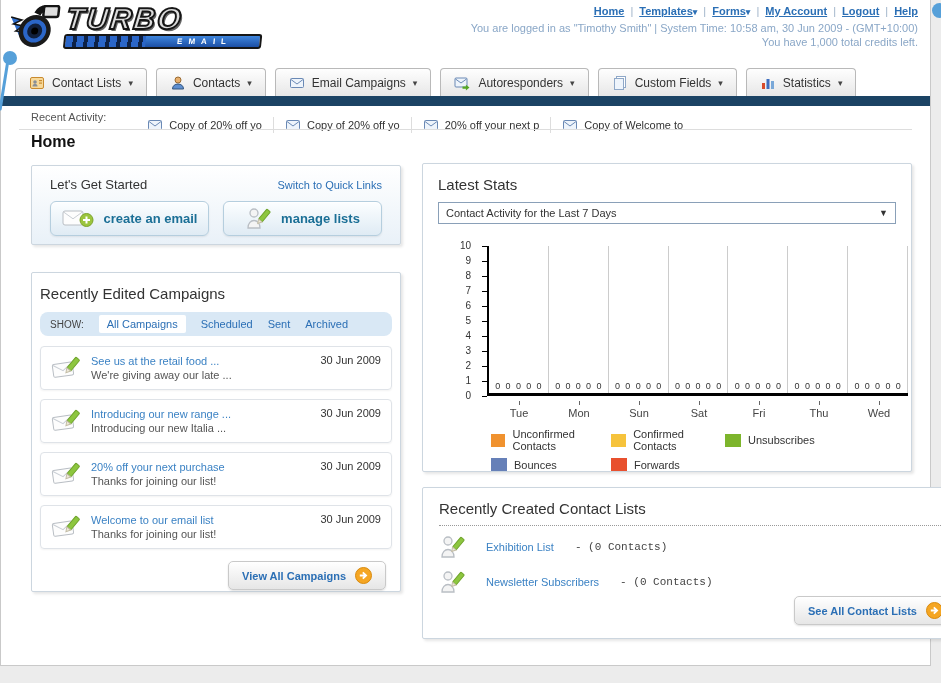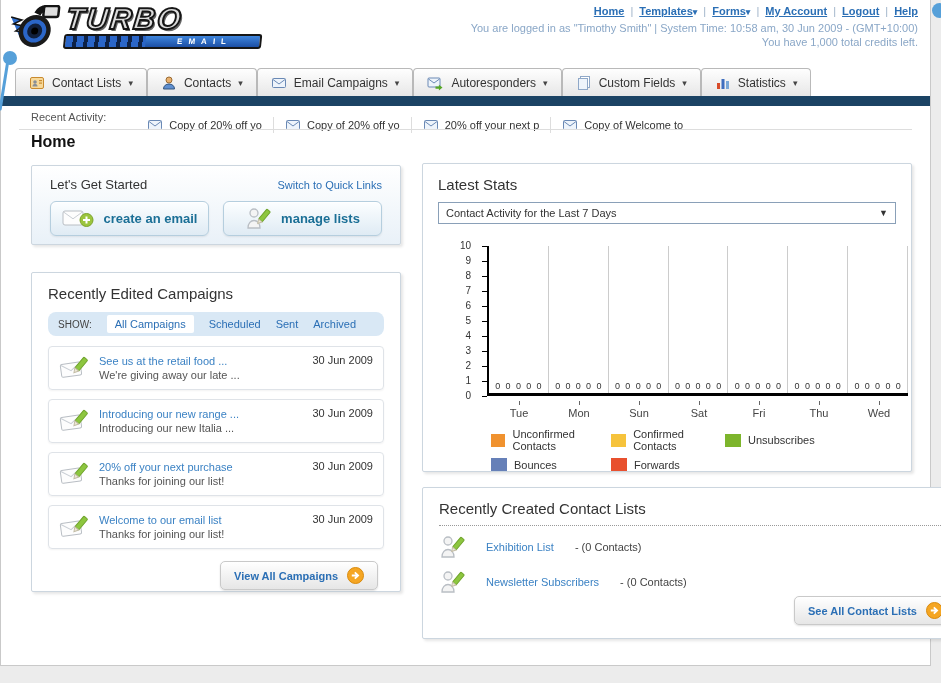--- a/index.html
+++ b/index.html
@@ -15,21 +15,21 @@
   .logo-bar{display:flex;height:15px;width:198px;border:2px solid #161616;border-radius:3px;overflow:hidden;background:linear-gradient(#3f86dd,#1c4fa5);align-items:center;margin-top:1px;}
   .logo-stripes{width:80px;height:100%;background:repeating-linear-gradient(90deg,#2b66c8 0 7px,#0e2247 7px 11px);}
   .logo-subtitle{flex:1;text-align:center;color:#fff;font-size:8px;font-weight:bold;letter-spacing:6px;padding-left:4px;}
   .top-nav{position:absolute;right:12px;top:5px;text-align:right;font-size:11px;white-space:nowrap;}
   .top-link{color:#2b6fb5;text-decoration:underline;cursor:pointer;font-weight:bold;}
   .top-link .caret{font-size:9px;text-decoration:none;display:inline-block;}
   .sep{color:#9fb3c8;margin:0 6px;}
   .status{position:absolute;right:12px;top:21px;color:#8aa7c7;text-align:right;line-height:14px;}
 
   
-  .tabs{position:absolute;left:14px;top:68px;display:flex;z-index:2;}
+  .tabs{position:absolute;left:14px;top:68px;display:flex;gap:9px;z-index:2;}
   .tab{display:flex;align-items:center;gap:7px;height:28px;padding:0 13px;background:linear-gradient(#fefefe,#e7e7e7);border:1px solid #b9b9b9;border-bottom:none;border-radius:4px 4px 0 0;font-size:12px;color:#333;cursor:pointer;white-space:nowrap;}
   .tab .caret{font-size:9px;color:#444;}
   .navy{position:absolute;left:0;top:96px;width:100%;height:10px;}
   .icon{display:inline-flex;align-items:center;justify-content:center;line-height:0;}
 
   
   .activity{position:absolute;left:0;top:106px;width:100%;height:22px;display:flex;align-items:center;padding-left:30px;}
   .activity-label{color:#555;margin-right:30px;}
   .act-item{display:flex;align-items:center;gap:6px;padding:0 11px;border-right:1px solid #ddd;color:#333;cursor:pointer;white-space:nowrap;overflow:hidden;}
   .act-item:last-child{border-right:none;}
@@ -42,21 +42,21 @@
 
   
   .panel-get-started{left:30px;top:35px;width:370px;height:80px;background:linear-gradient(#ffffff,#e9f1f8);padding:0 18px;}
   .gs-head{display:flex;justify-content:space-between;align-items:center;margin-top:11px;}
   .gs-title{font-size:13px;color:#333;}
   .gs-link{font-size:11px;color:#2b6fb5;cursor:pointer;}
   .gs-buttons{display:flex;gap:14px;margin-top:9px;}
   .gs-btn{flex:1;height:35px;display:flex;align-items:center;justify-content:center;gap:10px;background:linear-gradient(#fcfeff,#dfebf4);border:1px solid #b5cede;border-radius:6px;color:#1b6f96;font-weight:bold;font-size:13px;cursor:pointer;box-shadow:inset 0 1px 0 #fff,0 1px 2px rgba(0,0,0,0.08);}
 
   
-  .panel-campaigns{left:30px;top:142px;width:370px;height:320px;padding:0 16px;}
+  .panel-campaigns{left:30px;top:142px;width:370px;height:320px;padding:0 8px;}
   .section-title{font-size:15px;color:#333;margin-top:12px;}
   .filter-bar{margin-top:10px;height:24px;background:#d9e8f5;display:flex;align-items:center;padding:0 10px;gap:15px;border-radius:8px;}
   .show-label{font-size:10px;color:#444;}
   .filter-link{font-size:11px;color:#2b6fb5;cursor:pointer;}
   .filter-link.active{background:#fff;padding:3px 8px;border-radius:2px;}
   .cards{margin-top:10px;display:flex;flex-direction:column;gap:9px;}
   .card{height:44px;border:1px solid #dfe3e8;border-radius:4px;display:flex;align-items:center;padding:0 10px;gap:10px;cursor:pointer;box-shadow:0 1px 2px rgba(0,0,0,0.05);}
   .card-texts{flex:1;line-height:14px;overflow:hidden;white-space:nowrap;}
   .card-title{color:#3b82c4;cursor:pointer;}
   .card-sub{color:#555;}
@@ -80,21 +80,21 @@
   .xtick{position:absolute;top:0;left:50%;width:1px;height:4px;background:#666;}
   .legend{position:absolute;left:68px;top:264px;display:grid;grid-template-columns:120px 114px auto;row-gap:6px;}
   .leg-item{display:flex;align-items:center;gap:7px;font-size:11px;color:#333;}
   .swatch{width:16px;height:13px;display:inline-block;}
 
   
   .panel-lists{left:421px;top:357px;width:548px;height:152px;padding:0 16px;}
   .dotted{margin-top:8px;border-top:1px dotted #999;}
   .cl-item{display:flex;align-items:center;gap:21px;margin-top:7px;height:28px;}
   .cl-name{color:#3b82c4;cursor:pointer;}
-  .cl-extra{color:#444;}
+  .cl-extra{color:#444;font-family:Liberation Mono, monospace;}
   .see-all-row{position:absolute;right:12px;bottom:13px;}
 
   
   .dot-left{position:absolute;left:3px;top:51px;width:14px;height:14px;border-radius:50%;background:#56a0d9;z-index:30;}
   .line-left{position:absolute;left:6px;top:63px;width:3px;height:48px;background:#56a0d9;border-radius:2px;transform:rotate(9deg);transform-origin:top center;z-index:30;}
   .dot-right{position:absolute;right:-6px;top:3px;width:15px;height:15px;border-radius:50%;background:#56a0d9;z-index:30;}
 </style>
 </head>
 <body>
 

